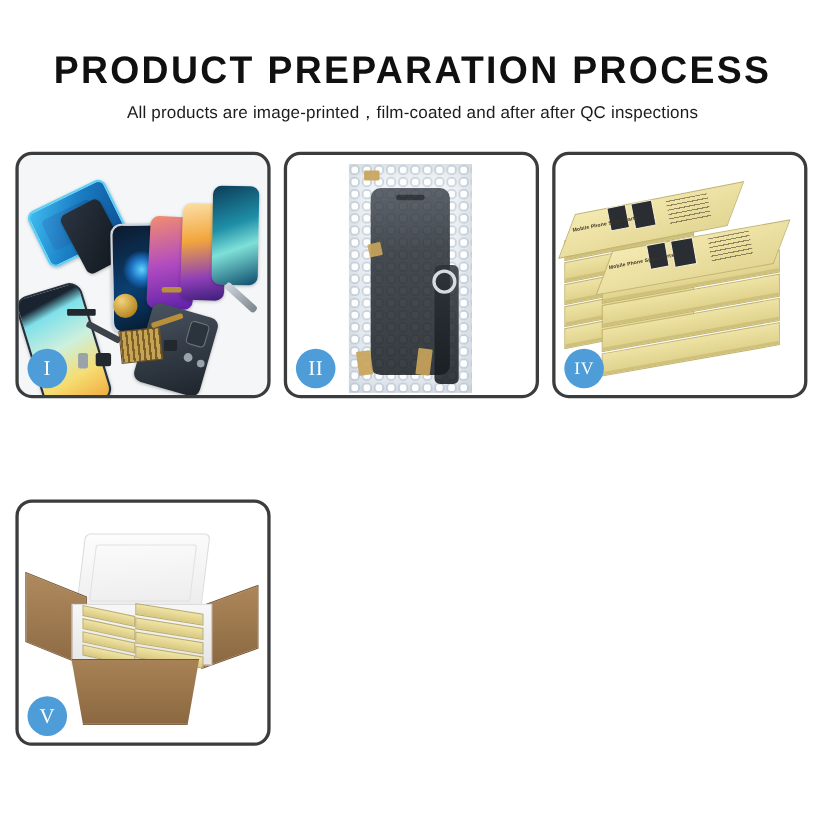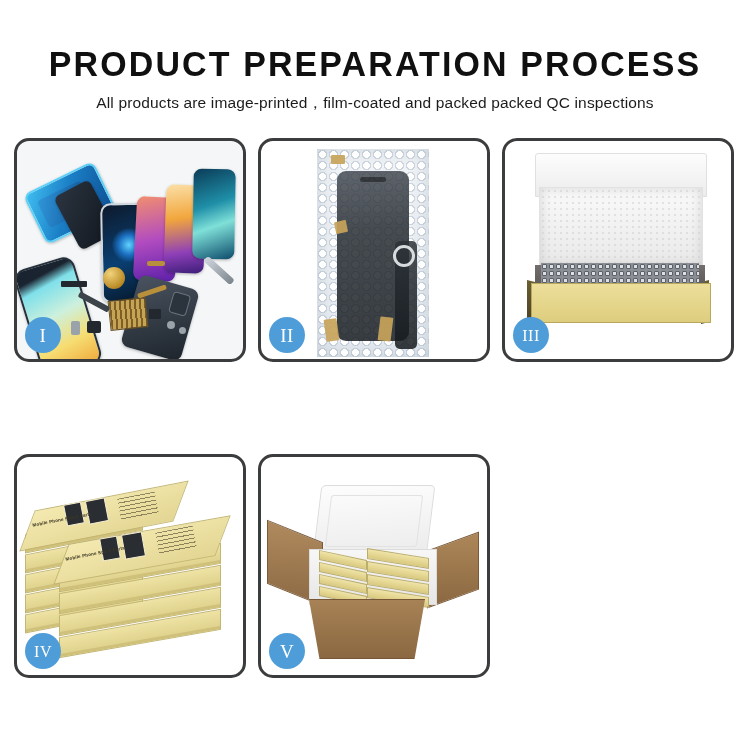--- a/index.html
+++ b/index.html
@@ -225,21 +225,21 @@
   .c6-tape2{position:absolute;left:44px;top:152px;width:16px;height:22px;
     background:rgba(128,98,62,.6);transform:skewY(24deg);}
 </style>
 </head>
 <body>
 
 <div class="page">
 
   <div class="header">
     <h1 class="title">PRODUCT PREPARATION PROCESS</h1>
-    <p class="subtitle">All products are image-printed，film-coated and packed packed QC inspections</p>
+    <p class="subtitle">All products are image-printed，film-coated and after after QC inspections</p>
   </div>
 
   <div class="grid">
 
     <div class="panel p1">
       <div class="scene">
         <div class="ph ph-a"></div>
         <div class="ph ph-b"></div>
         <div class="ph ph-c"></div>
         <div class="ph ph-d"></div>
@@ -271,32 +271,20 @@
           <div class="ring"></div>
         </div>
         <div class="tape t1"></div>
         <div class="tape t2"></div>
         <div class="tape t3"></div>
         <div class="tape t4"></div>
       </div>
       <div class="badge">II</div>
     </div>
 
-    <div class="panel p3">
-      <div class="scene">
-        <div class="lidflap"></div>
-        <div class="foamlid"></div>
-        <div class="sideL3"></div>
-        <div class="sideR3"></div>
-        <div class="boxinner3"></div>
-        <div class="bubfill3"></div>
-        <div class="boxfront3"></div>
-      </div>
-      <div class="badge wide">III</div>
-    </div>
 
     <div class="panel p4">
       <div class="scene">
         <div class="stack">
           <div class="sbox sb-r1">
               <i class="edge"></i>
             </div>
           <div class="sbox sb-r2">
               <i class="edge"></i>
             </div>

